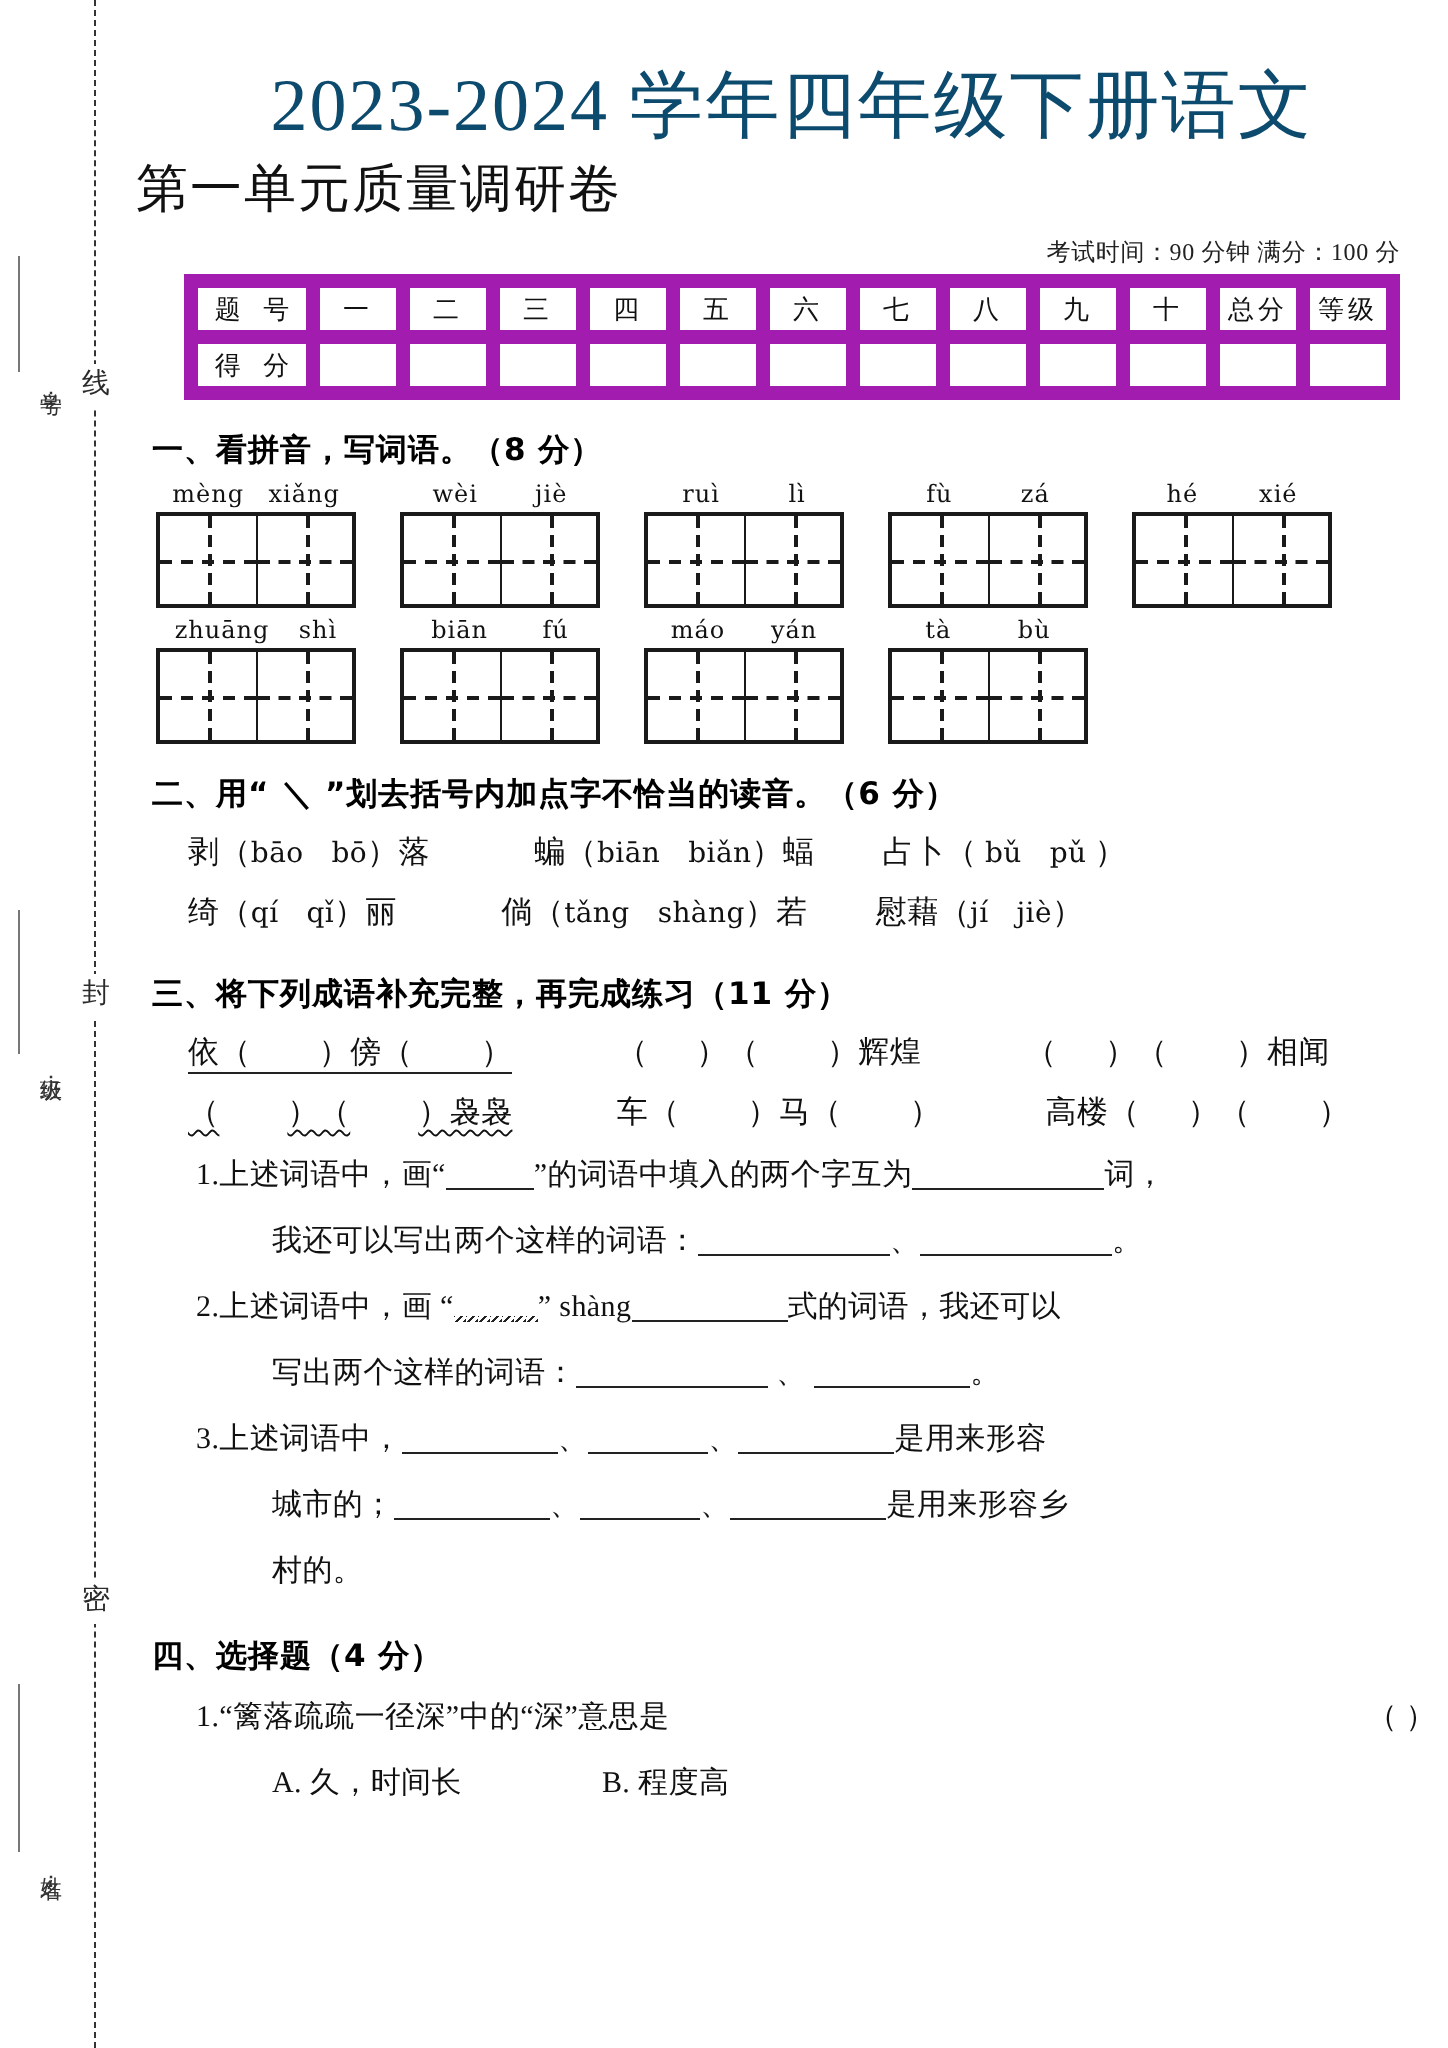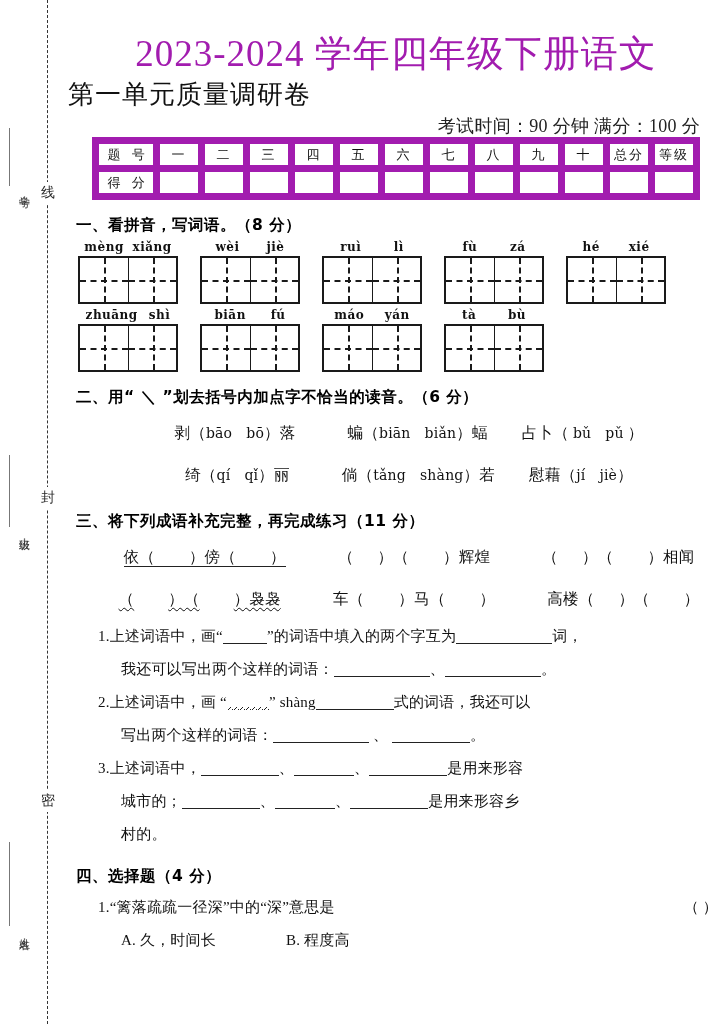--- a/index.html
+++ b/index.html
@@ -86,36 +86,36 @@
   }
 
   
   .title-main {
     text-align: center;
     font-size: 37px;
     line-height: 44px;
     letter-spacing: 1px;
     margin-top: 32px;
     font-family: "Liberation Serif", "DejaVu Serif", serif;
-    color: #a21caf;
+    color: #0c4a6e;
     white-space: nowrap;
   }
   .title-sub {
     text-align: left;
     font-size: 26px;
     line-height: 34px;
     letter-spacing: 1px;
     margin-top: 2px;
     color: #111;
   }
 
   
   .exam-info {
     text-align: right;
-    font-size: 18px;
+    font-size: 12px;
     line-height: 16px;
     padding-right: 24px;
     margin-top: 6px;
     color: #222;
     letter-spacing: 0.3px;
   }
 
   
   .score-table-wrap {
     margin: 3px auto 0 auto;
@@ -152,21 +152,20 @@
     margin: 14px 0 4px 8px;
     letter-spacing: 0.5px;
   }
 
   
   .pinyin-block { margin: 2px 0 0 10px; }
   .pinyin-row {
     display: flex;
     align-items: flex-start;
     margin-bottom: 4px;
-    font-weight: bold;
   }
   .pinyin-item { margin-right: 22px; }
   .pinyin-item:last-child { margin-right: 0; }
   .pinyin-text {
     font-family: "DejaVu Serif", "Liberation Serif", serif;
     font-size: 12px;
     line-height: 15px;
     letter-spacing: 0.5px;
     display: flex;
     justify-content: space-around;
@@ -201,26 +200,25 @@
     position: absolute;
     top: 50%;
     left: 0;
     right: 0;
     border-top: 2px dashed #1a1a1a;
   }
 
   
   .q-line {
     font-size: 15.5px;
-    line-height: 42px;
+    line-height: 30px;
     color: #111;
     margin-left: 26px;
     letter-spacing: 0.2px;
     white-space: nowrap;
-    text-align: center;
   }
   .sp-lg { display: inline-block; width: 44px; }
   .sp-md { display: inline-block; width: 26px; }
   .sp-sm { display: inline-block; width: 14px; }
 
   .pin { font-family: "DejaVu Serif", "Liberation Serif", serif; font-size: 14px; }
 
   
   .u-solid { border-bottom: 1.2px solid #222; padding-bottom: 1px; }
   .u-wavy {
@@ -261,21 +259,21 @@
   .paren-blank-sm { display: inline-block; width: 24px; }
 
   .sub-q {
     font-size: 15px;
     line-height: 33px;
     color: #111;
     margin-left: 30px;
     letter-spacing: 0.2px;
     white-space: nowrap;
   }
-  .sub-q.cont { margin-left: 53px; }
+  .sub-q.cont { margin-left: 68px; }
   .num { font-family: "Liberation Serif", "DejaVu Serif", serif; }
   .opt-gap { display: inline-block; width: 70px; }
   .choice-paren { float: right; margin-right: 6px; }
 </style>
 </head>
 <body>
 
 <div class="seal-area">
   <div class="seal-line"></div>
 

